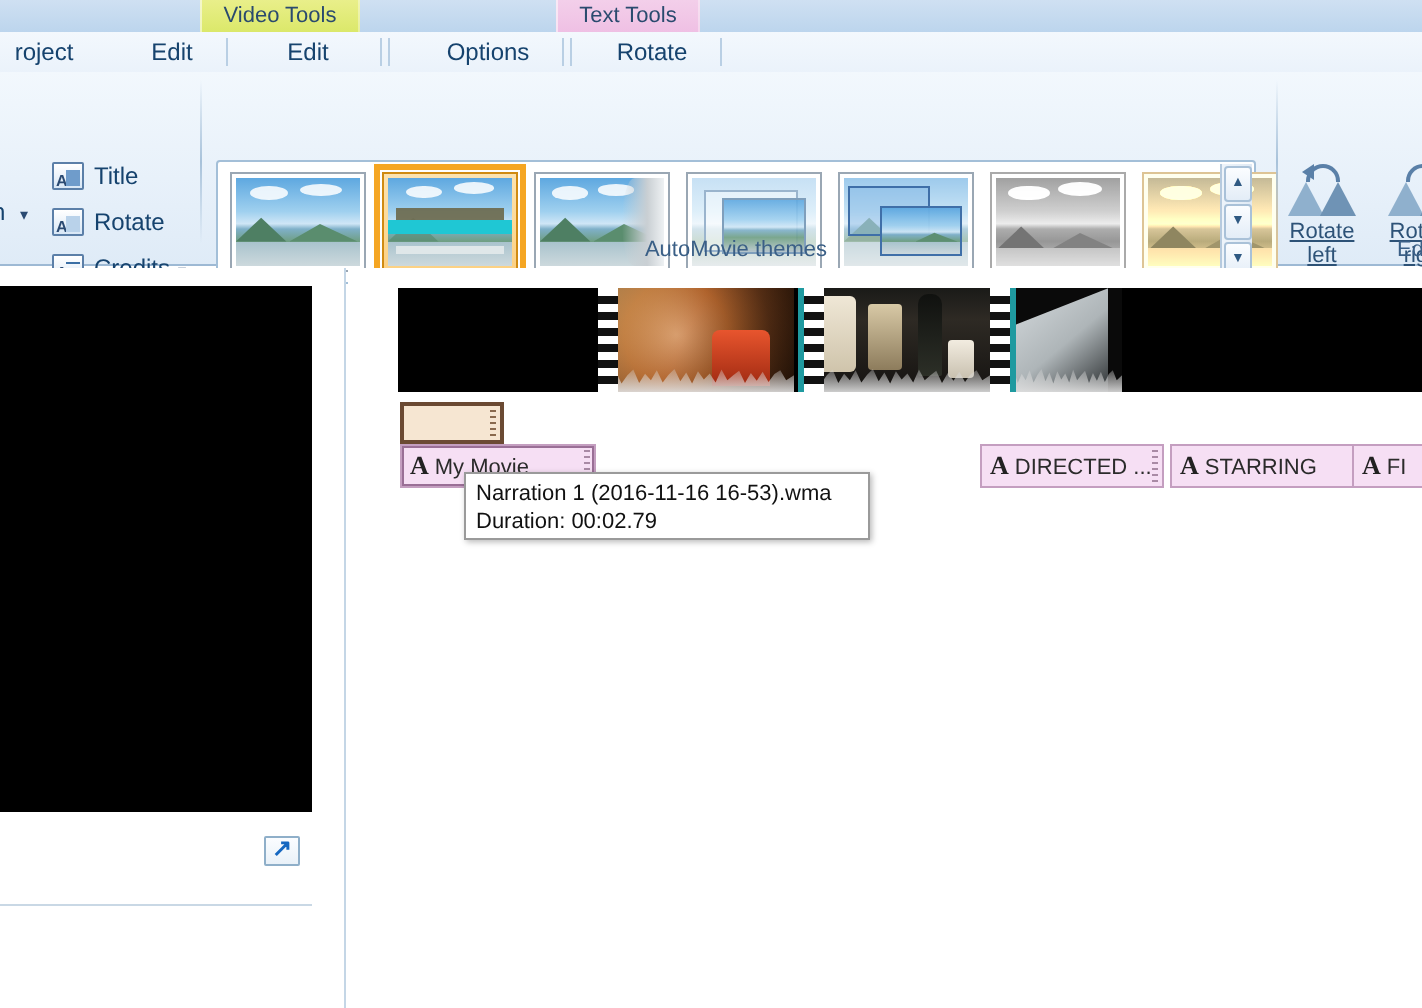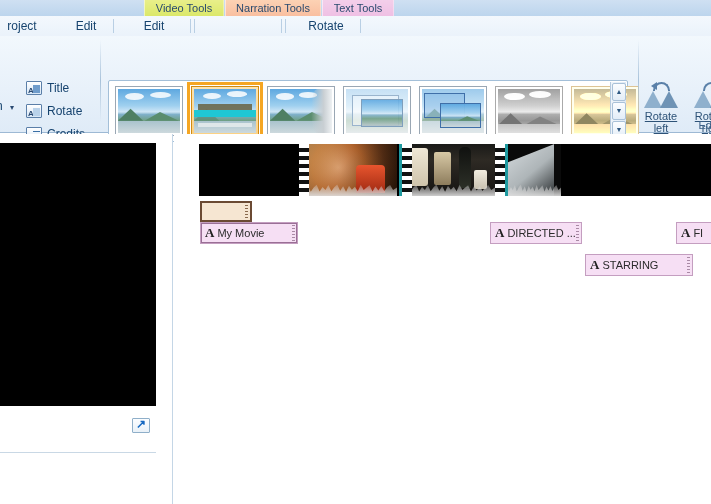--- a/index.html
+++ b/index.html
@@ -17,21 +17,20 @@
   .ctx-strip {
     position: absolute; left: 0; top: 0; width: 711px; height: 16px;
     background: linear-gradient(to bottom, #cfe0f2, #bcd5ed);
   }
   .ctx-tab {
     position: absolute; top: 0; height: 16px;
     font-size: 11px; text-align: center; line-height: 17px;
     color: #2a4a6e; white-space: nowrap; overflow: hidden;
     border-left: 1px solid rgba(255,255,255,.55);
     border-right: 1px solid rgba(255,255,255,.35);
-    margin-left: 44px;
   }
   .ctx-video    { left: 100px; width: 80px;  background: linear-gradient(to bottom,#e9ef8a,#dbe86a); }
   .ctx-narr     { left: 181px; width: 96px;  background: linear-gradient(to bottom,#fcd2b4,#f9bfa0); }
   .ctx-text     { left: 278px; width: 72px;  background: linear-gradient(to bottom,#f3cfea,#efc0e4); }
 
   
   .tabrow {
     position: absolute; left: 0; top: 16px; width: 711px; height: 36px;
     background: linear-gradient(to bottom, #f3f8fd, #e4eef9);
     border-bottom: 1px solid #a9c4de;
@@ -267,31 +266,31 @@
     line-height: 14px;
   }
 </style>
 </head>
 <body>
 
 <div id="app">
 
   <div class="ctx-strip">
     <div class="ctx-tab ctx-video">Video Tools</div>
-    <div class="ctx-tab ctx-narr">Narration Tools</div>
     <div class="ctx-tab ctx-text">Text Tools</div>
   </div>
 
   <div class="tabrow">
     <div class="tabitem tab-project">roject</div>
     <div class="tabitem tab-view">Edit</div>
     <div class="tabsep" style="left:113px"></div>
     <div class="tabitem tab-edit">Edit</div>
     <div class="tabsep" style="left:190px"></div>
     <div class="tabsep" style="left:194px"></div>
+    <div class="tabitem tab-options">Options</div>
     <div class="tabsep" style="left:281px"></div>
     <div class="tabsep" style="left:285px"></div>
     <div class="tabitem tab-format">Rotate</div>
     <div class="tabsep" style="left:360px"></div>
   </div>
 
   <div class="ribbon">
 
     <div class="half-ctrl" style="left:-4px; top:63px;">
       <span>n</span>
@@ -387,20 +386,21 @@
         </div>
       </div>
 
       <div class="gsb">
         <div class="a1">▲</div>
         <div class="a2">▼</div>
         <div class="a3">▼</div>
       </div>
     </div>
 
+    <div class="grouplabel" style="left:108px; width:520px;">AutoMovie themes</div>
 
     <div class="ribbon-sep" style="left:638px;"></div>
 
     <div class="rotbtn" style="left:638px;">
       <div class="ic">
         <div class="tri l"></div>
           <div class="tri r"></div>
         <div class="arc"></div>
         <div class="arrowhead" style="left:7px; border-right:6px solid #5a80a8;"></div>
       </div>
@@ -476,24 +476,28 @@
     <div class="text-clip" style="left:316px; top:88px; width:92px;">
       <span class="A">A</span><span>DIRECTED ...</span>
       <span class="grip"></span>
     </div>
 
     <div class="text-clip sel-outline" style="left:26px; top:88px; width:98px;">
       <span class="A">A</span><span>My Movie</span>
       <span class="grip"></span>
     </div>
 
-    <div class="text-clip" style="left:411px; top:88px; width:108px;margin-top:32px;">
+    <div class="text-clip" style="left:411px; top:88px; width:108px;">
       <span class="A">A</span><span>STARRING</span>
       <span class="grip"></span>
     </div>
 
     <div class="text-clip" style="left:502px; top:88px; width:38px;">
       <span class="A">A</span><span>FI</span>
     </div>
   </div>
 
+  <div class="tooltip">
+    <div>Narration 1 (2016-11-16 16-53).wma</div>
+    <div>Duration: 00:02.79</div>
+  </div>
 
 </div>
 
 </body></html>

